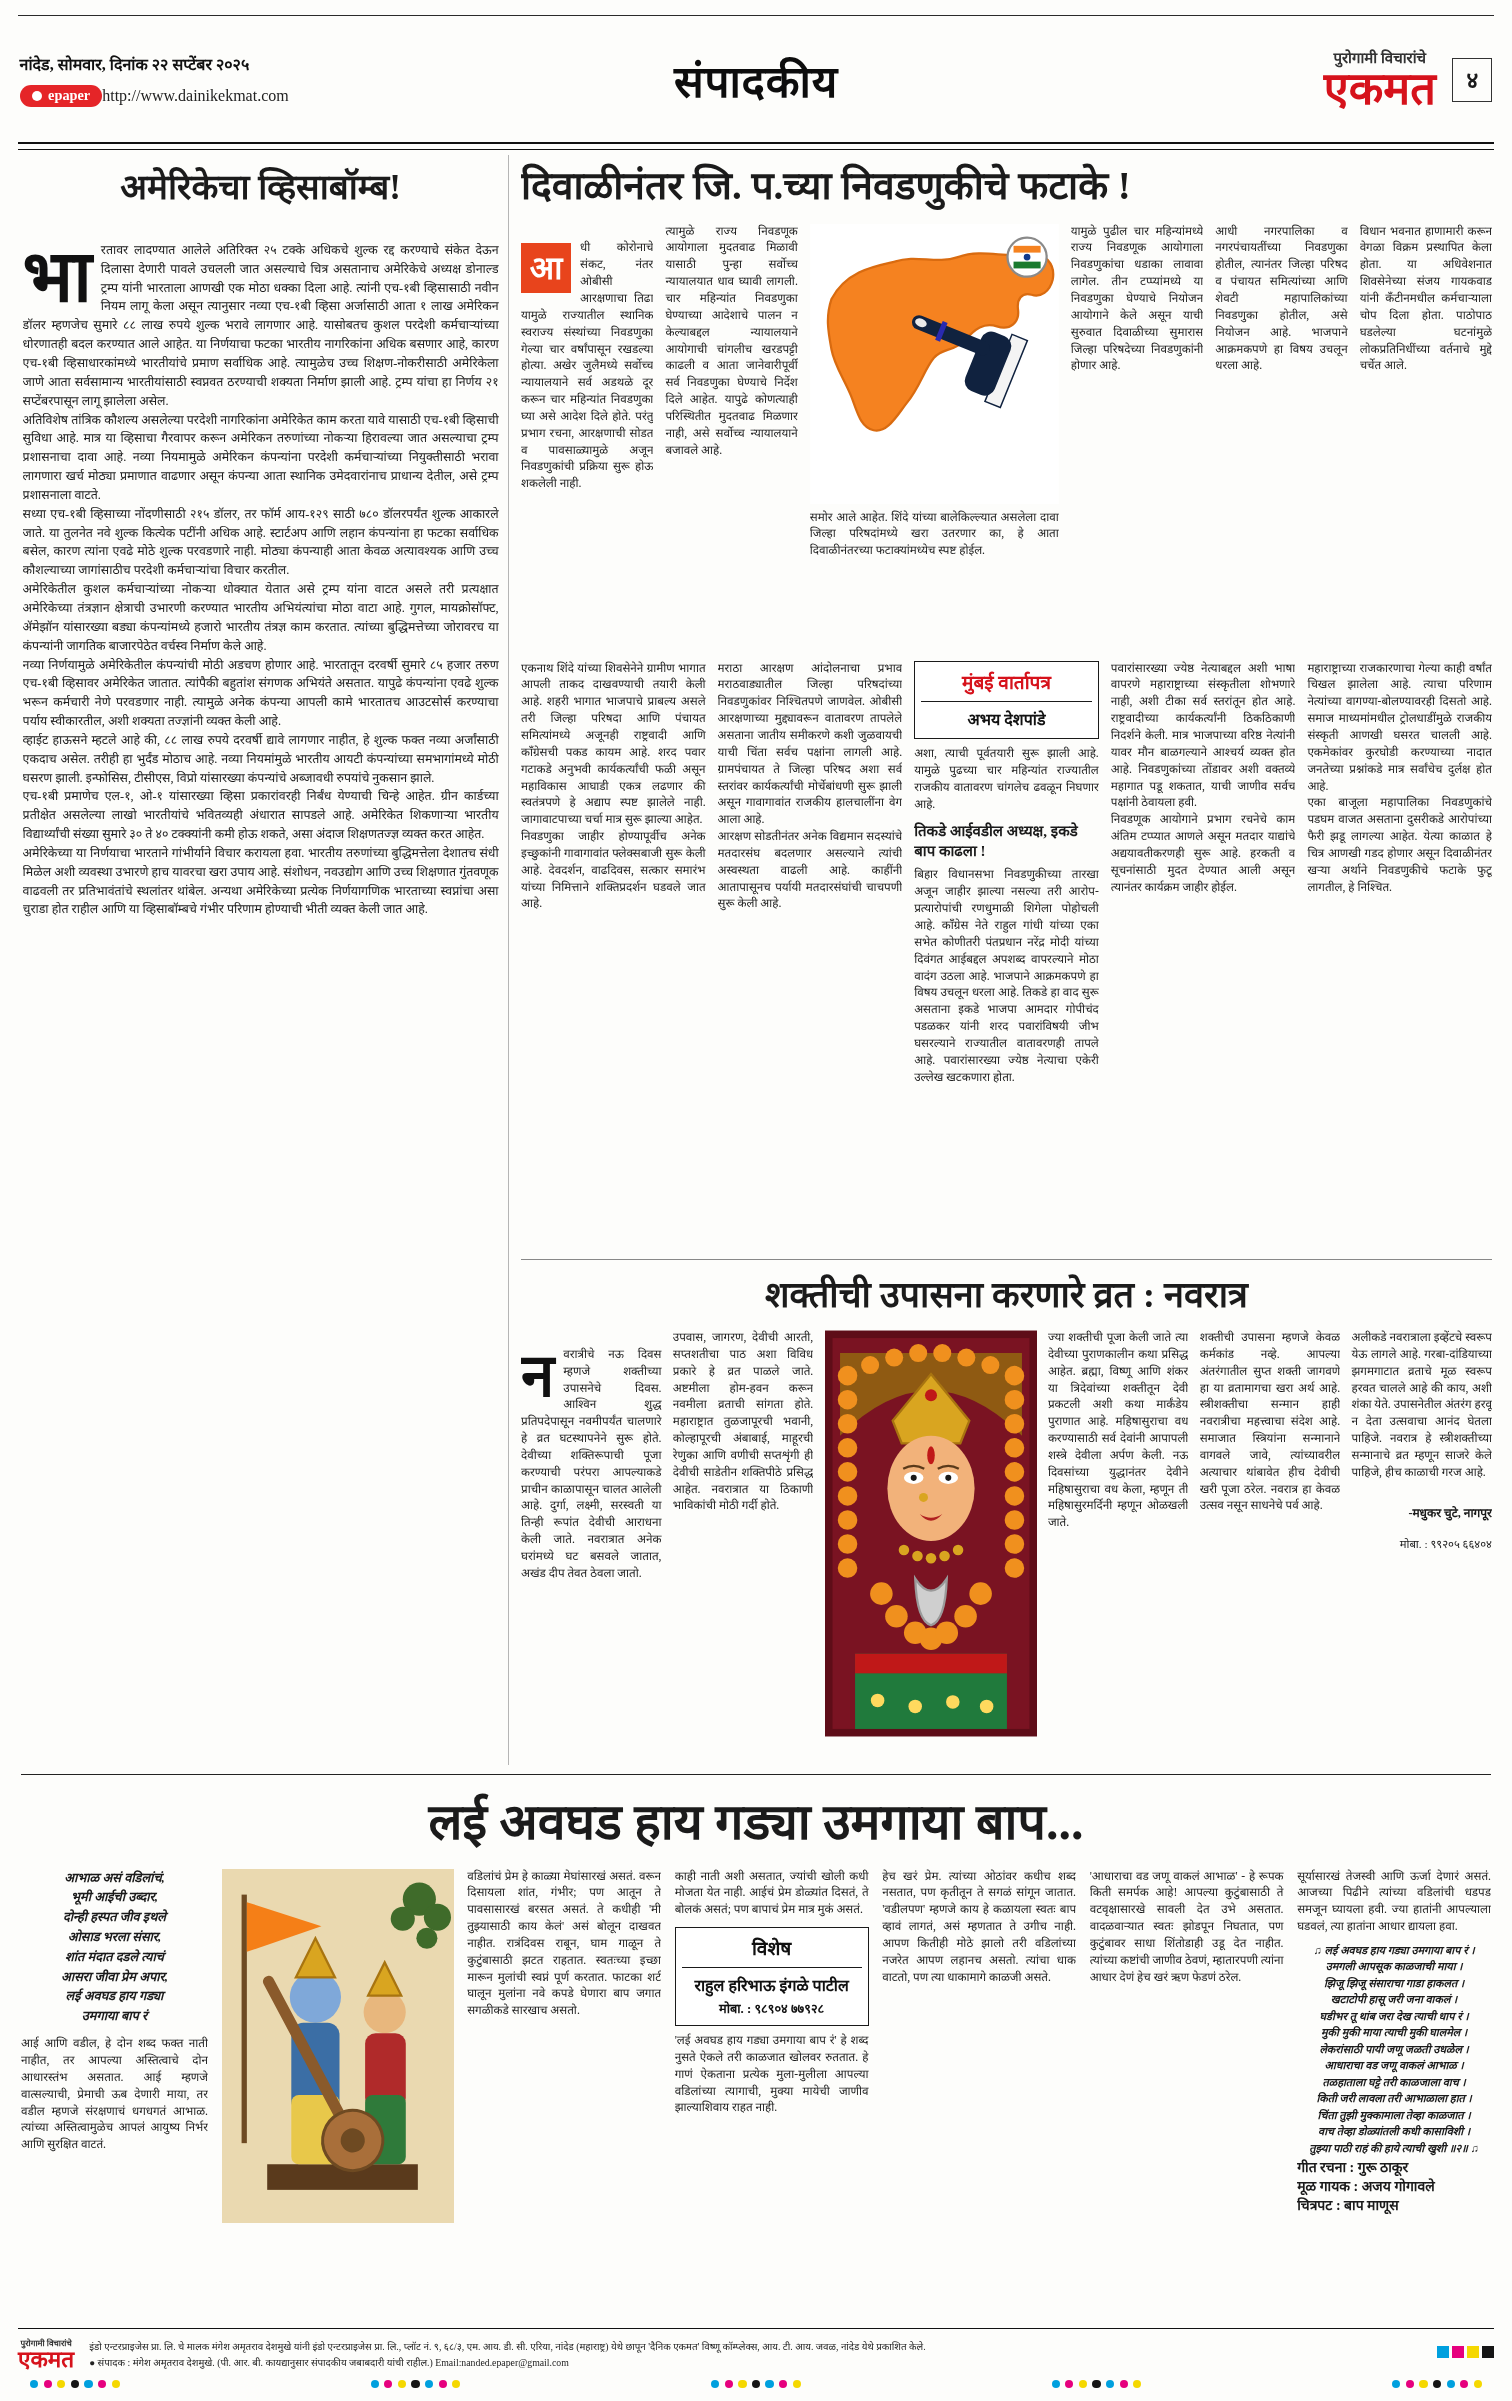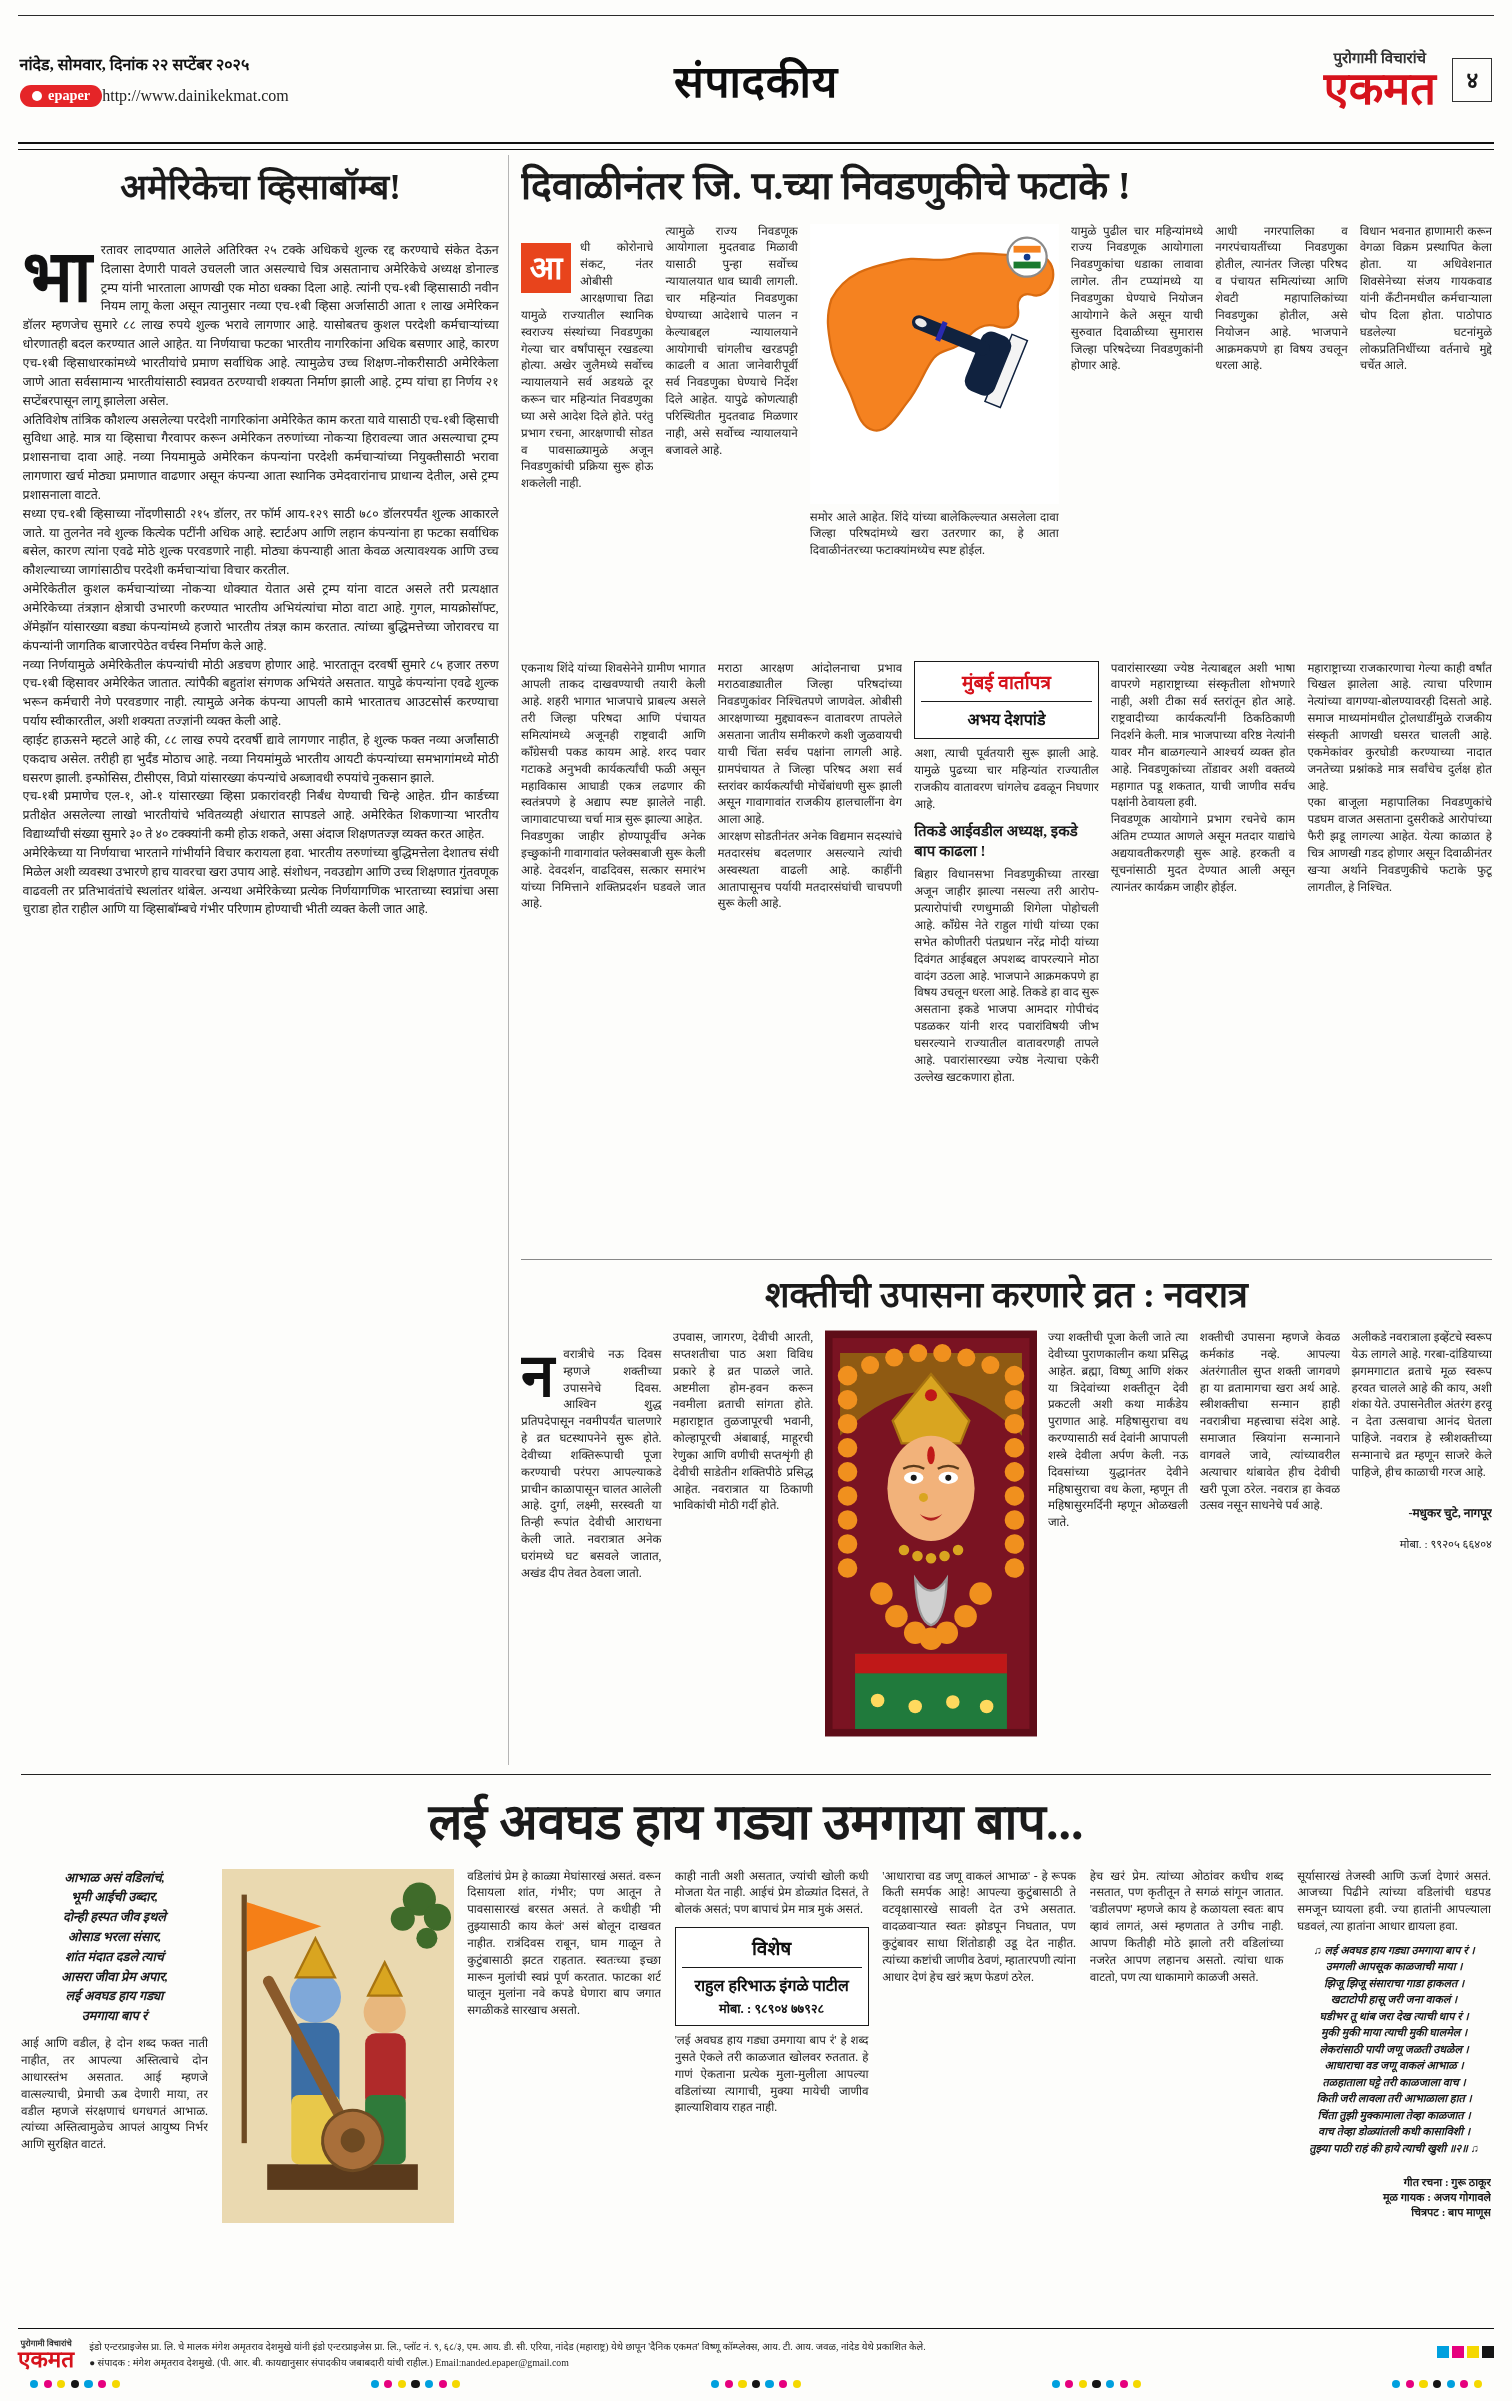--- a/index.html
+++ b/index.html
@@ -63,21 +63,21 @@
   .a4{position:absolute;left:21px;top:1774px;width:1470px;height:550px;overflow:hidden;
       border-top:1.5px solid #222;padding-top:6px;box-sizing:border-box;}
   .h-a4{font-size:50px;font-weight:bold;text-align:center;margin:4.5px 0 15px;}
   .a4-body{display:flex;gap:13.6px;height:443px;overflow:hidden;}
   .versecol{flex:0 0 187px;}
   .verse{font-style:italic;font-weight:bold;font-size:12.8px;line-height:1.55;text-align:center;
          white-space:pre-line;margin-bottom:9px;}
   .a4 .imgcol{flex:0 0 232px;}
   .song{font-style:italic;font-weight:bold;font-size:11px;line-height:1.5;text-align:center;
         white-space:pre-line;margin-top:6px;}
-  .credits{font-size:11px;font-weight:bold;white-space:pre-line;margin-top:18px;text-align:right;}
+  .credits{font-size:14px;font-weight:bold;white-space:pre-line;margin-top:1px;text-align:left;}
   
   .ftr{position:absolute;left:18px;right:18px;top:2328px;height:47px;border-top:1.5px solid #111;
        display:flex;align-items:center;gap:15px;padding-top:4.5px;box-sizing:border-box;}
   .ftr .masthead .mast-tag{font-size:8.3px;}
   .ftr .masthead .mast-name{font-size:22.6px;}
   .imprint{flex:1;display:flex;flex-direction:column;gap:3px;}
   .imprint .l{font-size:9.8px;color:#222;}
   .sq{width:12px;height:12px;display:inline-block;margin-left:3px;}
   .marks{position:absolute;left:30px;right:30px;top:2380px;display:flex;justify-content:space-between;}
   .mgrp{display:flex;gap:5.3px;}
@@ -329,22 +329,22 @@
       <div class="w-col col">
         <div class="bodytxt">काही नाती अशी असतात, ज्यांची खोली कधी मोजता येत नाही. आईचं प्रेम डोळ्यांत दिसतं, ते बोलकं असतं; पण बापाचं प्रेम मात्र मुकं असतं.</div>
         <div class="infobox vspl" style="margin-top:7.5px;">
           <div class="bt">विशेष</div>
           <div class="ba">राहुल हरिभाऊ इंगळे पाटील</div>
           <div class="bp">मोबा. : ९८९०४ ७७९२८</div>
         </div>
         <div class="bodytxt">'लई अवघड हाय गड्या उमगाया बाप रं' हे शब्द नुसते ऐकले तरी काळजात खोलवर रुततात. हे गाणं ऐकताना प्रत्येक मुला-मुलीला आपल्या वडिलांच्या त्यागाची, मुक्या मायेची जाणीव झाल्याशिवाय राहत नाही.</div>
       </div>
 
+      <div class="w-col bodytxt col">हेच खरं प्रेम. त्यांच्या ओठांवर कधीच शब्द नसतात, पण कृतीतून ते सगळं सांगून जातात. 'वडीलपण' म्हणजे काय हे कळायला स्वतः बाप व्हावं लागतं, असं म्हणतात ते उगीच नाही. आपण कितीही मोठे झालो तरी वडिलांच्या नजरेत आपण लहानच असतो. त्यांचा धाक वाटतो, पण त्या धाकामागे काळजी असते.</div>
       <div class="w-col bodytxt col">'आधाराचा वड जणू वाकलं आभाळ' - हे रूपक किती समर्पक आहे! आपल्या कुटुंबासाठी ते वटवृक्षासारखे सावली देत उभे असतात. वादळवाऱ्यात स्वतः झोडपून निघतात, पण कुटुंबावर साधा शिंतोडाही उडू देत नाहीत. त्यांच्या कष्टांची जाणीव ठेवणं, म्हातारपणी त्यांना आधार देणं हेच खरं ऋण फेडणं ठरेल.</div>
-      <div class="w-col bodytxt col">हेच खरं प्रेम. त्यांच्या ओठांवर कधीच शब्द नसतात, पण कृतीतून ते सगळं सांगून जातात. 'वडीलपण' म्हणजे काय हे कळायला स्वतः बाप व्हावं लागतं, असं म्हणतात ते उगीच नाही. आपण कितीही मोठे झालो तरी वडिलांच्या नजरेत आपण लहानच असतो. त्यांचा धाक वाटतो, पण त्या धाकामागे काळजी असते.</div>
 
       <div class="w-col col">
         <div class="bodytxt">सूर्यासारखं तेजस्वी आणि ऊर्जा देणारं असतं. आजच्या पिढीने त्यांच्या वडिलांची धडपड समजून घ्यायला हवी. ज्या हातांनी आपल्याला घडवलं, त्या हातांना आधार द्यायला हवा.</div>
         <div class="song"><span>♫ </span><span>लई अवघड हाय गड्या उमगाया बाप रं ।
 उमगली आपसूक काळजाची माया ।
 झिजू झिजू संसाराचा गाडा हाकलत ।
 खटाटोपी हासू जरी जना वाकलं ।
 घडीभर तू थांब जरा देख त्याची धाप रं ।
 मुकी मुकी माया त्याची मुकी घालमेल ।
 लेकरांसाठी पायी जणू जळती उधळेल ।

